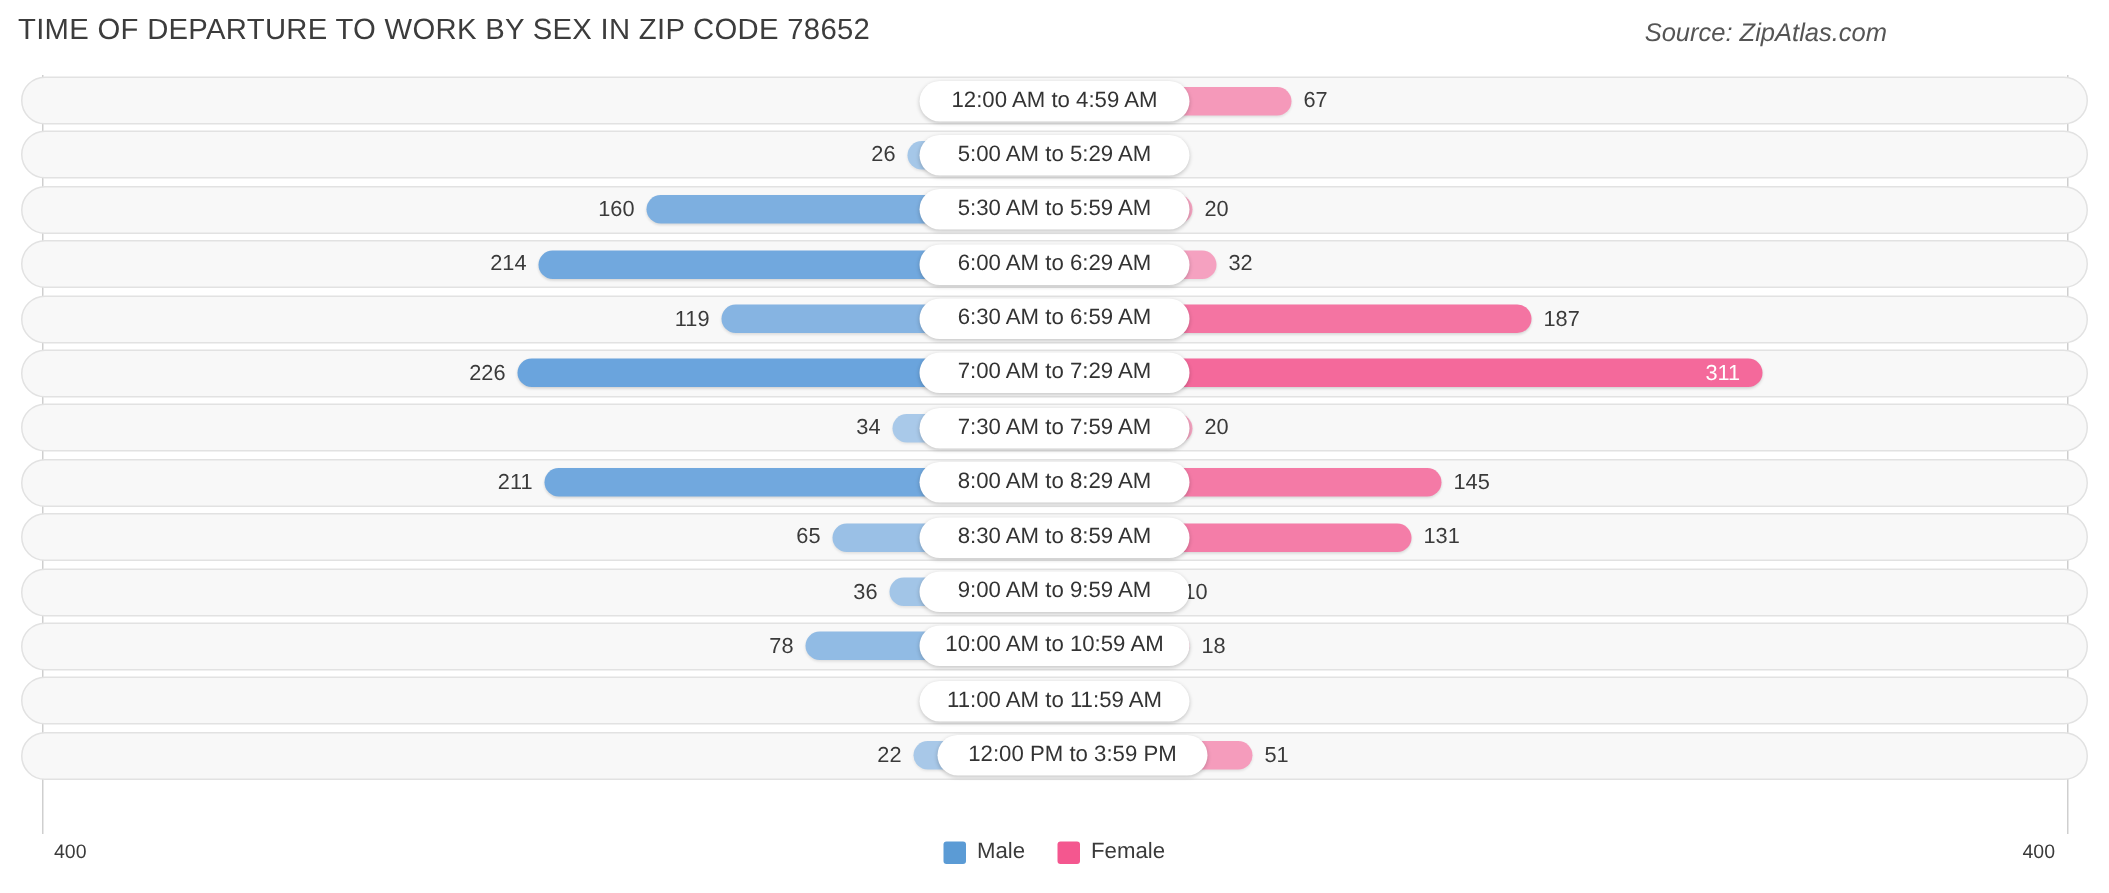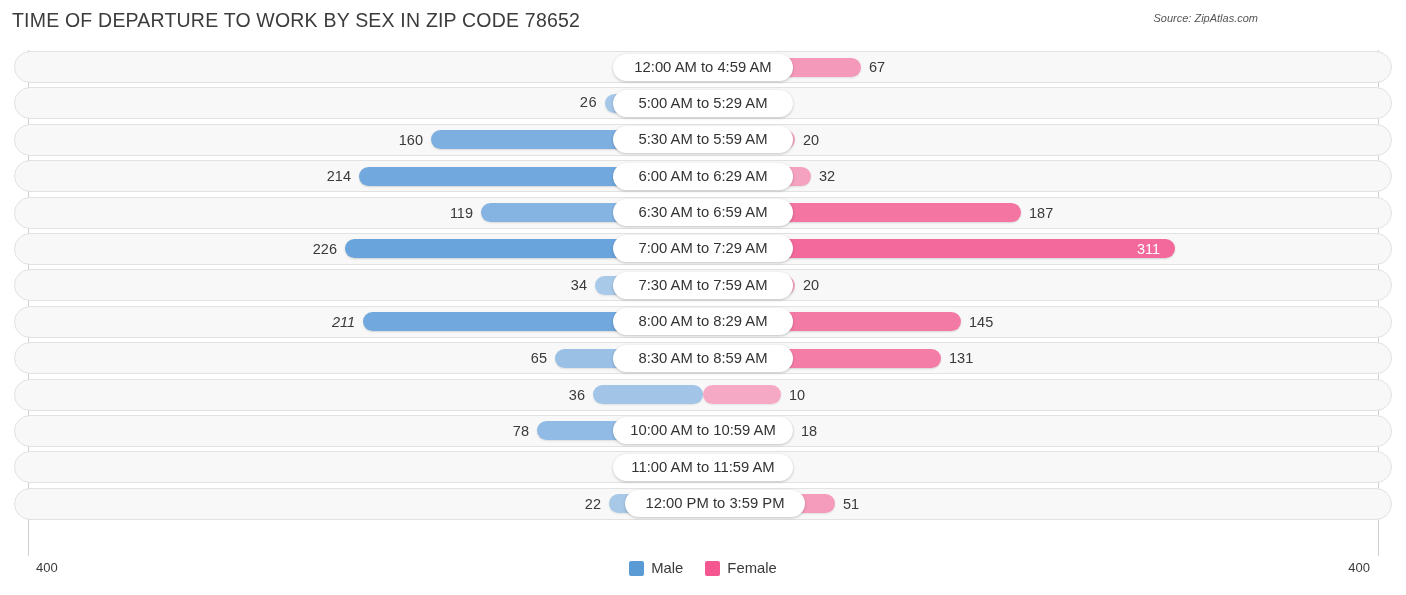--- a/index.html
+++ b/index.html
@@ -29,21 +29,21 @@
     font-size: 19.5px;
     color: #3c3c3c;
     letter-spacing: .2px;
     white-space: nowrap;
     font-weight: 400;
   }
   .source {
     position: absolute;
     right: 12px;
     top: 12px;
-    font-size: 11px;
+    font-size: 17px;
     font-style: italic;
     color: #555555;
     white-space: nowrap;
   }
 
   
   .plot {
     position: absolute;
     left: 0;
     top: 50px;
@@ -191,21 +191,21 @@
         <div class="bar male bar-shadow" style="left: 635px; width: 68px; opacity: 0.5;"></div>
         <div class="bar female bar-shadow" style="left: 703px; width: 158px; opacity: 0.66;"></div>
         <div class="val male" style="right: 779px;">2</div>
         <div class="val female" style="left: 869px;">67</div>
         <div class="pill" style="left: 613px; width: 180px;">12:00 AM to 4:59 AM</div>
       </div>
       <div class="row">
         <div class="track"></div>
         <div class="bar male bar-shadow" style="left: 605px; width: 98px; opacity: 0.58;"></div>
         <div class="bar female bar-shadow" style="left: 703px; width: 70px; opacity: 0.55;"></div>
-        <div class="val male" style="right: 809px; font-family: Liberation Mono, monospace;">26</div>
+        <div class="val male" style="right: 809px;">26</div>
         <div class="val female" style="left: 781px;">0</div>
         <div class="pill" style="left: 613px; width: 180px;">5:00 AM to 5:29 AM</div>
       </div>
       <div class="row">
         <div class="track"></div>
         <div class="bar male bar-shadow" style="left: 431px; width: 272px; opacity: 0.86;"></div>
         <div class="bar female bar-shadow" style="left: 703px; width: 92px; opacity: 0.58;"></div>
         <div class="val male" style="right: 983px;">160</div>
         <div class="val female" style="left: 803px;">20</div>
         <div class="pill" style="left: 613px; width: 180px;">5:30 AM to 5:59 AM</div>
@@ -239,38 +239,39 @@
         <div class="bar male bar-shadow" style="left: 595px; width: 108px; opacity: 0.55;"></div>
         <div class="bar female bar-shadow" style="left: 703px; width: 92px; opacity: 0.58;"></div>
         <div class="val male" style="right: 819px;">34</div>
         <div class="val female" style="left: 803px;">20</div>
         <div class="pill" style="left: 613px; width: 180px;">7:30 AM to 7:59 AM</div>
       </div>
       <div class="row">
         <div class="track"></div>
         <div class="bar male bar-shadow" style="left: 363px; width: 340px; opacity: 0.95;"></div>
         <div class="bar female bar-shadow" style="left: 703px; width: 258px; opacity: 0.88;"></div>
-        <div class="val male" style="right: 1051px; font-style: italic;">211</div>
+        <div class="val male" style="right: 1051px;">211</div>
         <div class="val female" style="left: 969px;">145</div>
         <div class="pill" style="left: 613px; width: 180px;">8:00 AM to 8:29 AM</div>
       </div>
       <div class="row">
         <div class="track"></div>
         <div class="bar male bar-shadow" style="left: 555px; width: 148px; opacity: 0.66;"></div>
         <div class="bar female bar-shadow" style="left: 703px; width: 238px; opacity: 0.86;"></div>
         <div class="val male" style="right: 859px;">65</div>
         <div class="val female" style="left: 949px;">131</div>
         <div class="pill" style="left: 613px; width: 180px;">8:30 AM to 8:59 AM</div>
       </div>
       <div class="row">
         <div class="track"></div>
         <div class="bar male bar-shadow" style="left: 593px; width: 110px; opacity: 0.6;"></div>
         <div class="bar female bar-shadow" style="left: 703px; width: 78px; opacity: 0.55;"></div>
         <div class="val male" style="right: 821px;">36</div>
         <div class="val female" style="left: 789px;">10</div>
+        <div class="pill" style="left: 613px; width: 180px;">9:00 AM to 9:59 AM</div>
       </div>
       <div class="row">
         <div class="track"></div>
         <div class="bar male bar-shadow" style="left: 537px; width: 166px; opacity: 0.72;"></div>
         <div class="bar female bar-shadow" style="left: 703px; width: 90px; opacity: 0.57;"></div>
         <div class="val male" style="right: 877px;">78</div>
         <div class="val female" style="left: 801px;">18</div>
         <div class="pill" style="left: 613px; width: 180px;">10:00 AM to 10:59 AM</div>
       </div>
       <div class="row">

